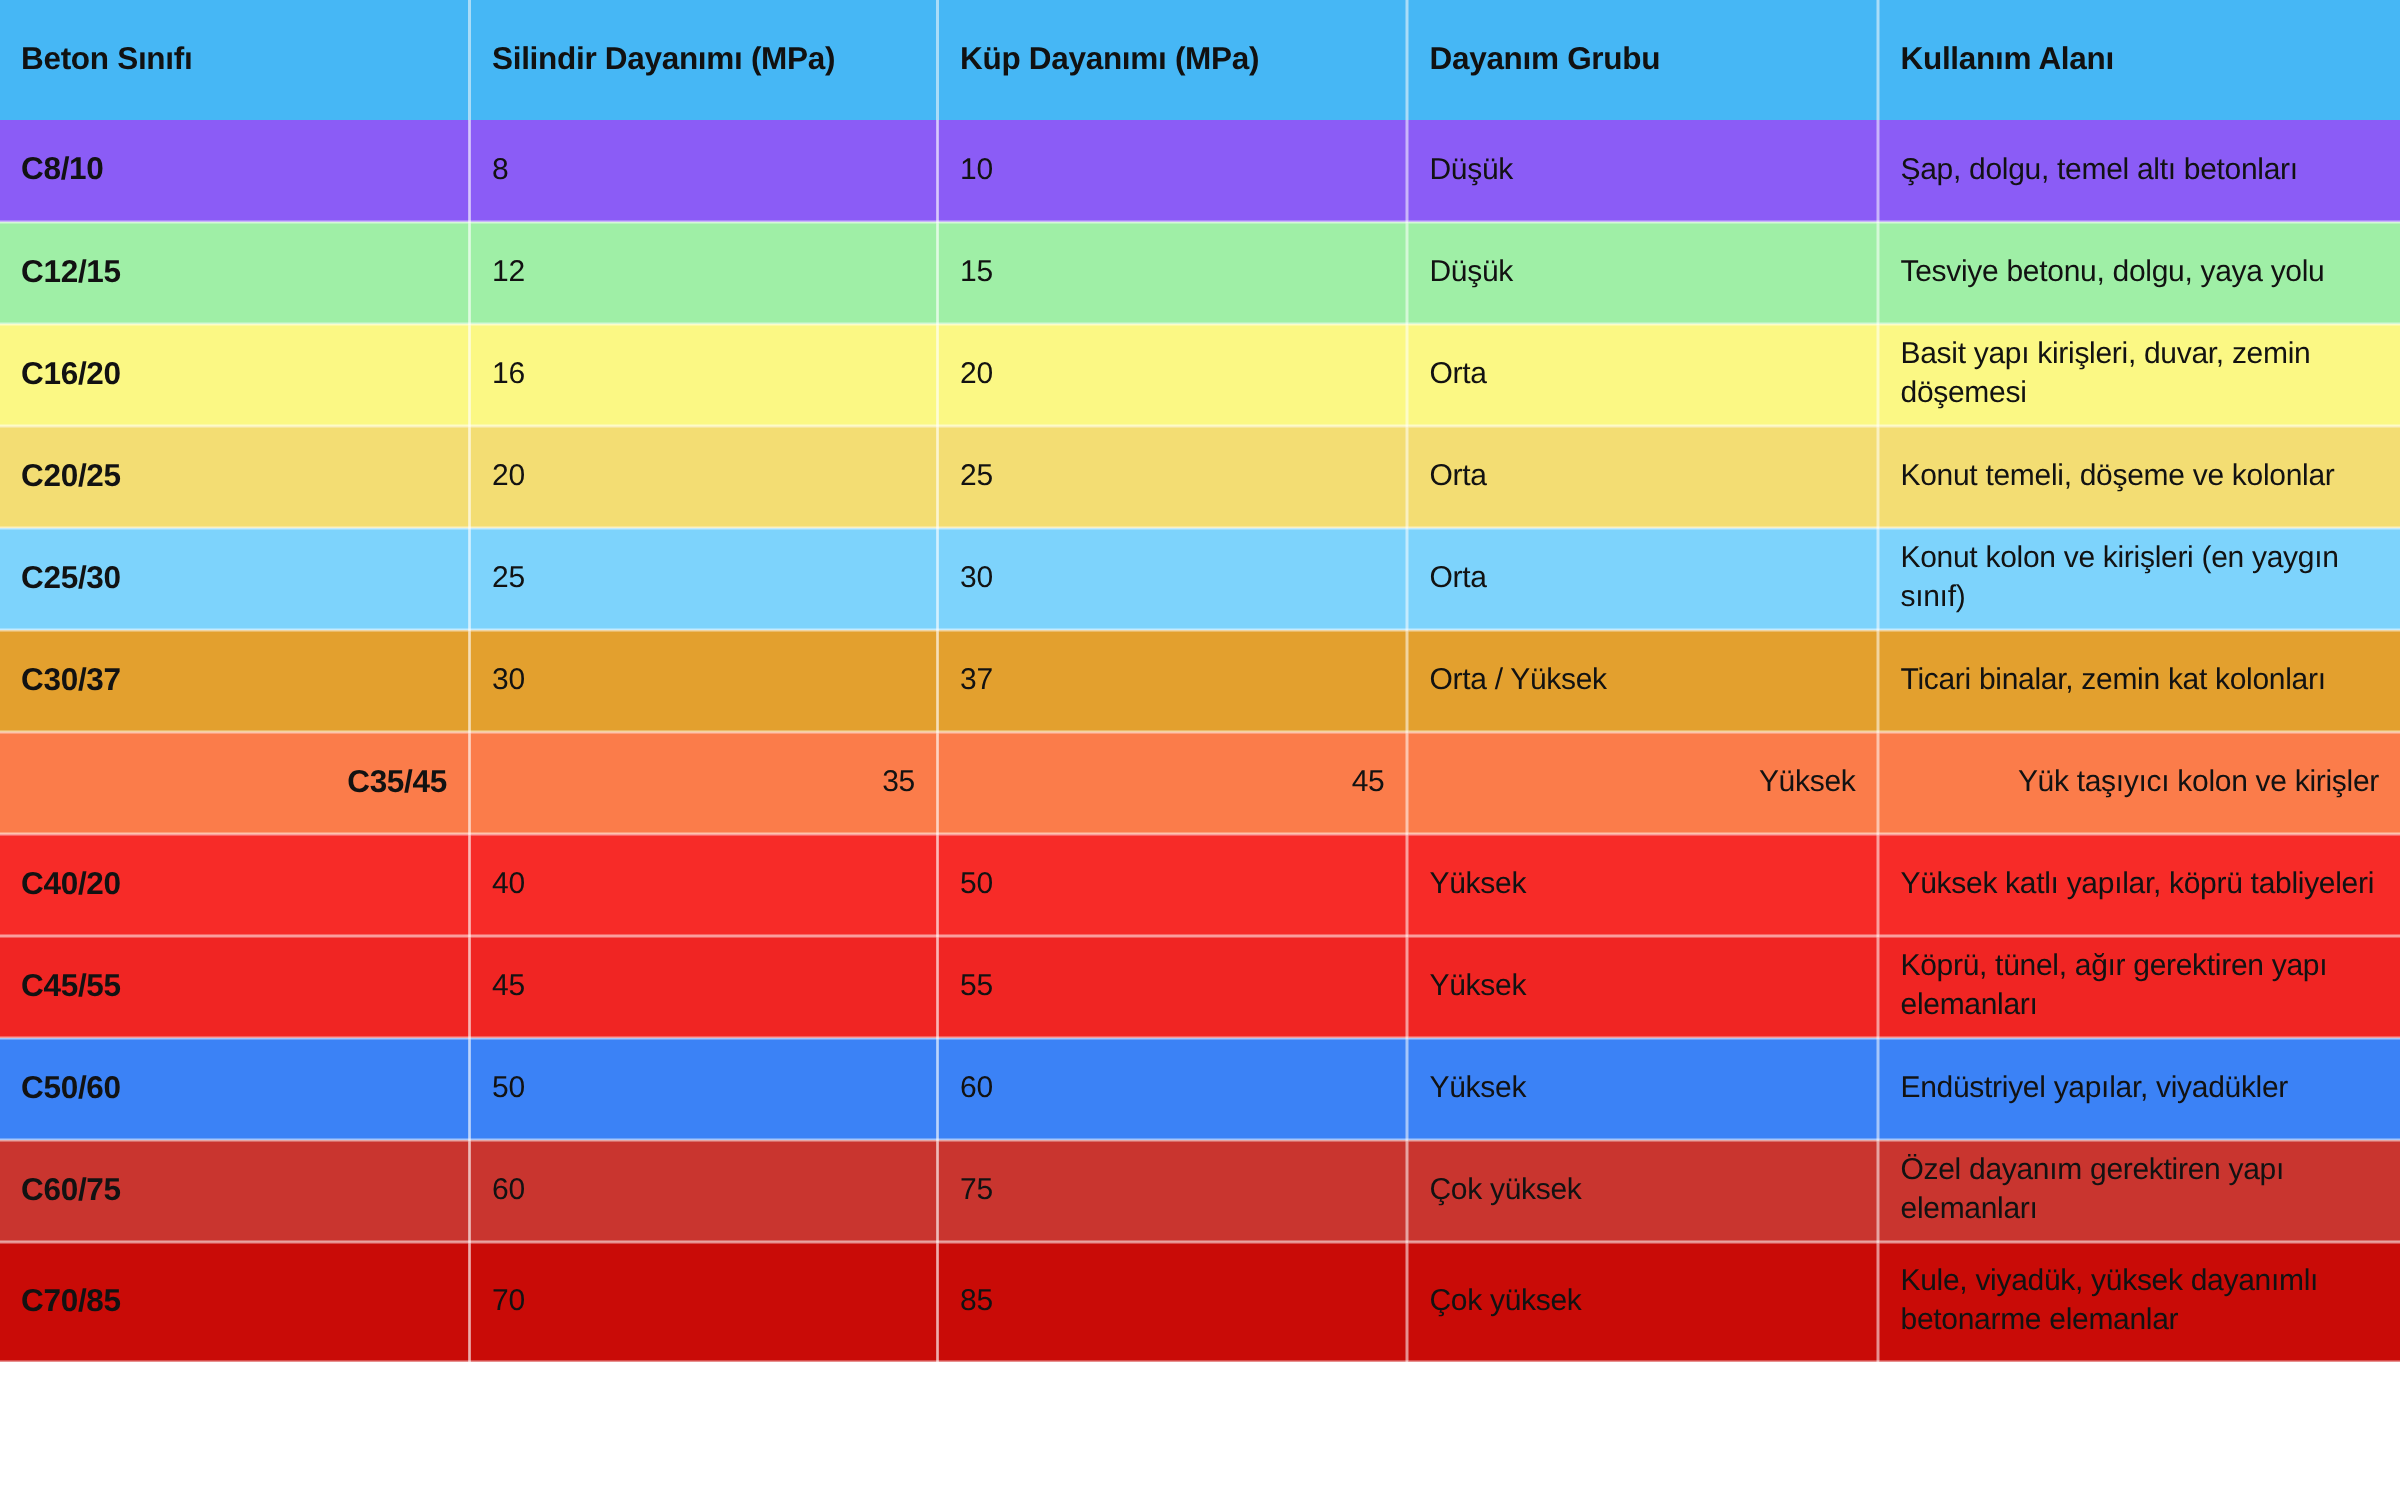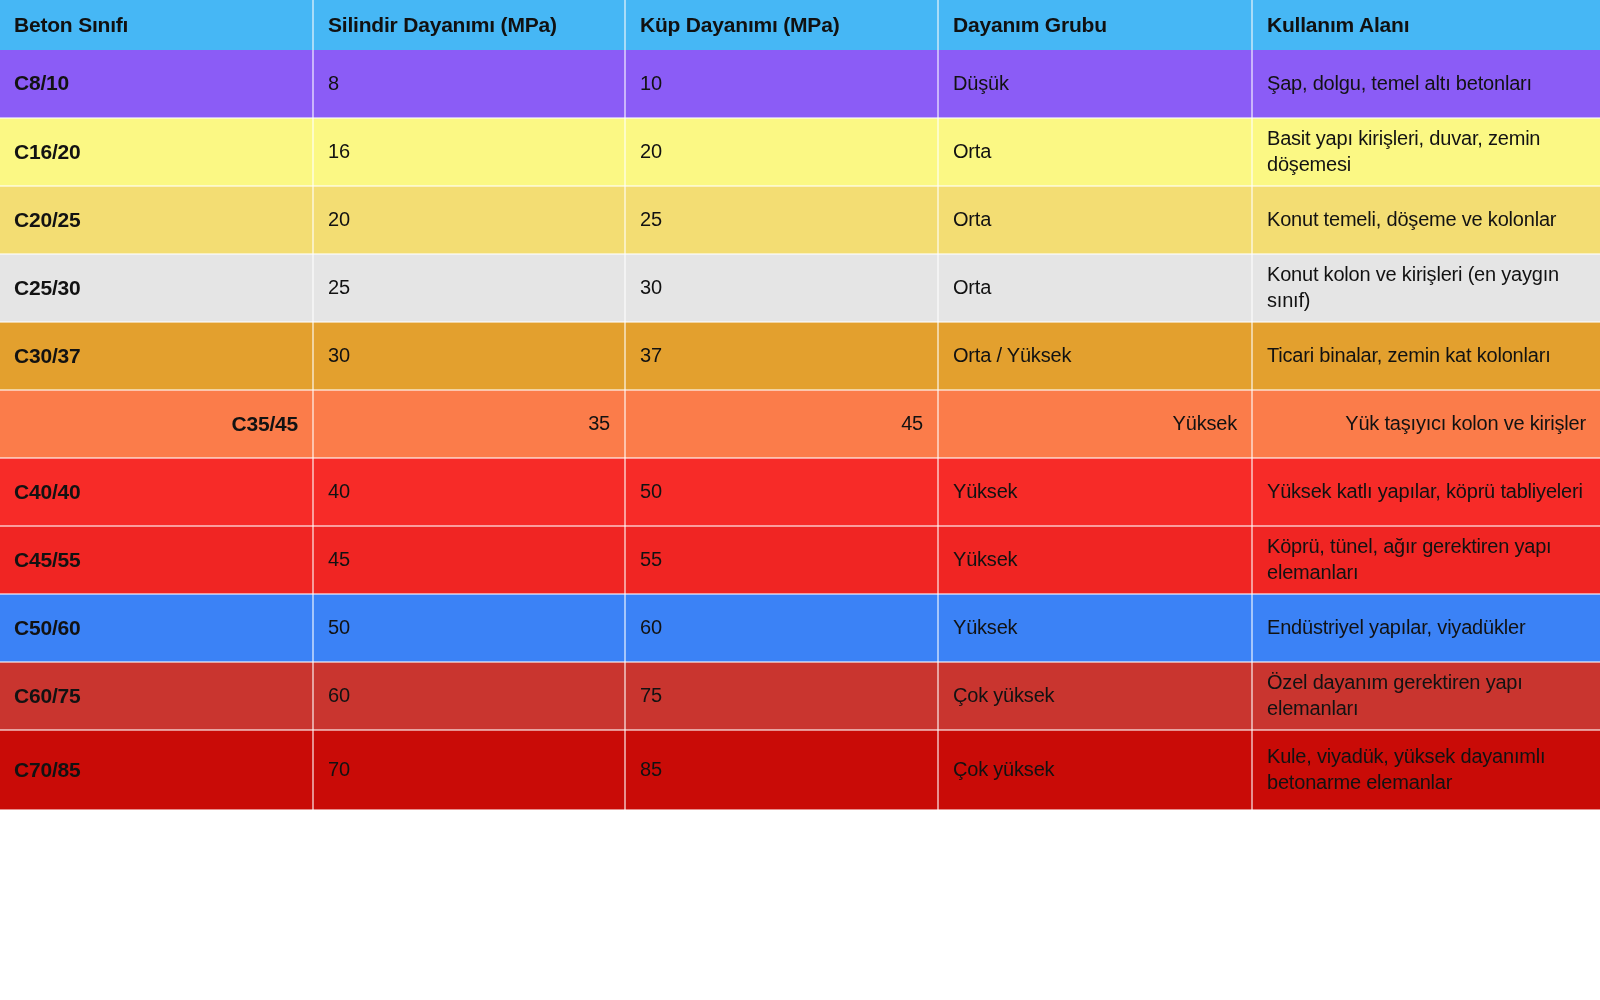--- a/index.html
+++ b/index.html
@@ -27,21 +27,21 @@
   col.c-group { width: 314px; }
   col.c-use   { width: 348px; }
 
   thead th {
     background: #46b7f5;
     color: #111111;
     font-size: 21px;
     font-weight: bold;
     text-align: left;
     padding: 0 14px;
-    height: 50px;
+    height: 80px;
     vertical-align: middle;
     border-right: 2px solid #a9dcf8;
     box-sizing: border-box;
     letter-spacing: -0.2px;
   }
   thead th:last-child { border-right: none; }
 
   tbody td {
     font-size: 20px;
     color: #121212;
@@ -85,35 +85,42 @@
     </tr>
   </thead>
   <tbody id="table-body">
       <tr style="background: #8b5cf6;">
         <td class="cell-class">C8/10</td>
         <td>8</td>
         <td>10</td>
         <td>Düşük</td>
         <td>Şap, dolgu, temel altı betonları</td>
       </tr>
+      <tr style="background: rgb(159, 239, 166);">
+        <td class="cell-class">C12/15</td>
+        <td>12</td>
+        <td>15</td>
+        <td>Düşük</td>
+        <td>Tesviye betonu, dolgu, yaya yolu</td>
+      </tr>
       <tr style="background: rgb(251, 248, 132); margin-left: 24px;">
         <td class="cell-class">C16/20</td>
         <td>16</td>
         <td>20</td>
         <td>Orta</td>
         <td>Basit yapı kirişleri, duvar, zemin döşemesi</td>
       </tr>
       <tr style="background: rgb(243, 221, 115);">
         <td class="cell-class">C20/25</td>
         <td>20</td>
         <td>25</td>
         <td>Orta</td>
         <td>Konut temeli, döşeme ve kolonlar</td>
       </tr>
-      <tr style="background: #e5e5e5;">
+      <tr style="background: #7dd3fc;">
         <td class="cell-class">C25/30</td>
         <td>25</td>
         <td>30</td>
         <td>Orta</td>
         <td>Konut kolon ve kirişleri (en yaygın sınıf)</td>
       </tr>
       <tr style="background: rgb(227, 160, 46);">
         <td class="cell-class">C30/37</td>
         <td>30</td>
         <td>37</td>
@@ -121,21 +128,21 @@
         <td>Ticari binalar, zemin kat kolonları</td>
       </tr>
       <tr style="background: rgb(251, 124, 74); text-align: right;">
         <td class="cell-class">C35/45</td>
         <td>35</td>
         <td>45</td>
         <td>Yüksek</td>
         <td>Yük taşıyıcı kolon ve kirişler</td>
       </tr>
       <tr style="background: rgb(247, 43, 40);">
-        <td class="cell-class">C40/40</td>
+        <td class="cell-class">C40/20</td>
         <td>40</td>
         <td>50</td>
         <td>Yüksek</td>
         <td>Yüksek katlı yapılar, köprü tabliyeleri</td>
       </tr>
       <tr style="background: rgb(240, 37, 35);">
         <td class="cell-class">C45/55</td>
         <td>45</td>
         <td>55</td>
         <td>Yüksek</td>

